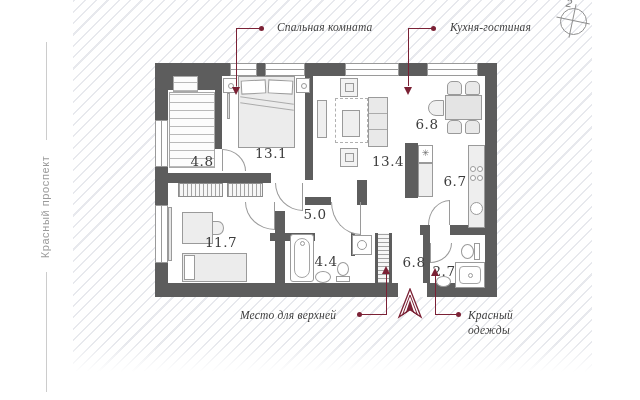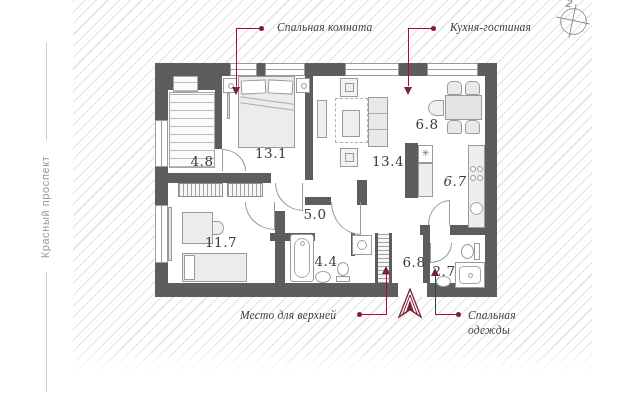--- a/index.html
+++ b/index.html
@@ -206,21 +206,21 @@
   <div class="f fw" style="left:300px;top:199px;width:30px;height:26px;">
     <span class="shower-in"></span>
       <span class="dot" style="left:12px;top:10px;width:5px;height:5px;"></span>
   </div>
   <div class="dot" style="left:281px;top:213px;width:15px;height:11px;"></div>
 
   <div class="area" style="left:47px;top:98px;">4.8</div>
   <div class="area" style="left:116px;top:90px;">13.1</div>
   <div class="area" style="left:233px;top:98px;">13.4</div>
   <div class="area" style="left:272px;top:61px;">6.8</div>
-  <div class="area" style="left:300px;top:118px;font-style:italic;">6.7</div>
+  <div class="area" style="left:300px;top:118px;">6.7</div>
   <div class="area" style="left:160px;top:151px;">5.0</div>
   <div class="area" style="left:66px;top:179px;">11.7</div>
   <div class="area" style="left:171px;top:198px;">4.4</div>
   <div class="area" style="left:259px;top:199px;">6.8</div>
   <div class="area" style="left:289px;top:208px;">2.7</div>
 </div>
 
 <div class="ann" style="left:277px;top:20px;">
   <span>Спальная комната</span>
 </div>
@@ -239,21 +239,21 @@
 
 <div class="ann" style="left:240px;top:308px;">
   <span>Место для верхней</span>
 </div>
 <div class="ldot" style="left:357px;top:312px;"></div>
 <div class="lline" style="left:361px;top:314px;width:26px;height:1px;"></div>
 <div class="lline" style="left:386px;top:273px;width:1px;height:42px;"></div>
 <div class="arr-u" style="left:382px;top:266px;"></div>
 
 <div class="ann" style="left:468px;top:308px;">
-  <span>Спальная</span>
+  <span>Красный</span>
   <span>одежды</span>
 </div>
 <div class="ldot" style="left:456px;top:312px;"></div>
 <div class="lline" style="left:435px;top:314px;width:24px;height:1px;"></div>
 <div class="lline" style="left:435px;top:275px;width:1px;height:40px;"></div>
 <div class="arr-u" style="left:431px;top:268px;"></div>
 
 <div class="logo">
   <svg width="26" height="32" viewBox="0 0 26 32">
     <path d="M13 1 L24 29 L13 21.5 L2 29 Z" fill="#ffffff" stroke="#7b2135" stroke-width="1.3"></path>

